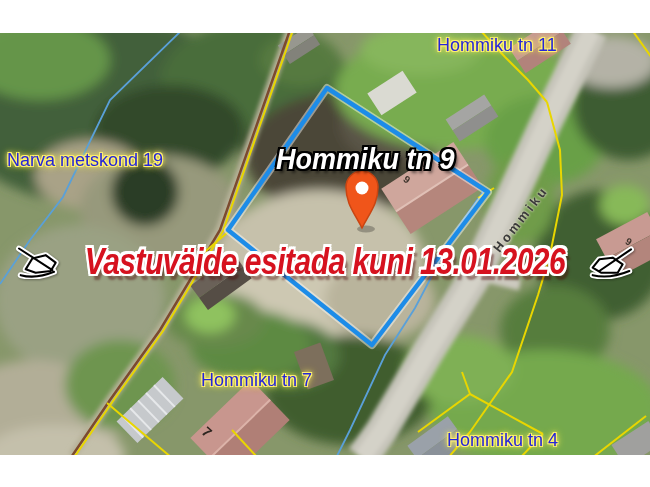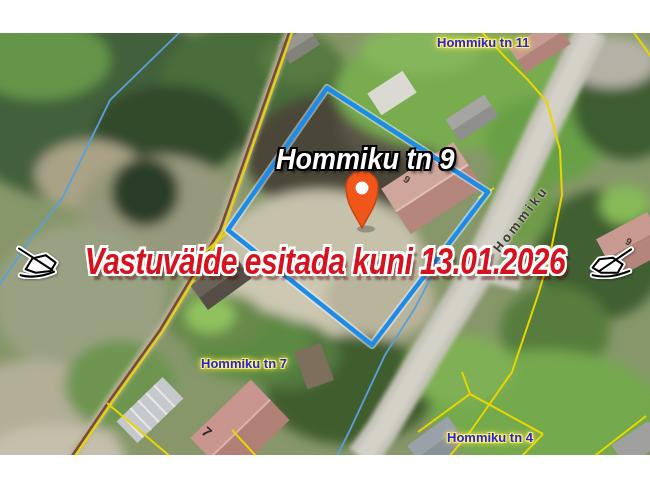--- a/index.html
+++ b/index.html
@@ -9,29 +9,29 @@
   }
   .map{
     position:absolute;left:0;top:33px;width:650px;height:422px;
     background:#87976a;overflow:hidden;
   }
   .map svg{display:block}
 
   
   .lbl{
     position:absolute;white-space:nowrap;
-    color:#2525d8;font-weight:bold;font-size:13px;
+    color:#2525d8;font-weight:normal;font-size:18px;
     text-shadow:
       -1px -1px 0 #fff170, 1px -1px 0 #fff170,
       -1px  1px 0 #fff170, 1px  1px 0 #fff170,
        0 0 4px #fff170, 0 0 6px #ffec55, 0 0 8px #ffec55;
   }
   .lbl-narva{left:7px;top:150px;}
   .lbl-tn11{left:437px;top:35px;}
-  .lbl-tn7{left:201px;top:356px;}
+  .lbl-tn7{left:201px;top:370px;}
   .lbl-tn4{left:447px;top:430px;text-align:right;}
 
   
   .street-name{
     position:absolute;left:496px;top:243px;white-space:nowrap;
     color:#3b3b3b;font-weight:bold;font-size:13px;letter-spacing:3px;
     transform-origin:0 50%;transform:rotate(-52deg);
     text-shadow:0 0 2px #ded9c8,0 0 3px #ded9c8;
   }
 
@@ -221,20 +221,21 @@
       </g>
 
       <g>
         <ellipse cx="366" cy="229" rx="9" ry="3.5" fill="rgba(0,0,0,0.25)"></ellipse>
         <path d="M362,228 C353,211 346,203 346,187 A16,16 0 1 1 378,187 C378,203 371,211 362,228 Z" fill="#f0551a" stroke="#c94512" stroke-width="1.5"></path>
         <circle cx="362" cy="188" r="6.5" fill="#ffffff"></circle>
       </g>
     </svg>
   </div>
 
+  <div class="lbl lbl-narva">Narva metskond 19</div>
   <div class="lbl lbl-tn11">Hommiku tn 11</div>
   <div class="lbl lbl-tn7">Hommiku tn 7</div>
   <div class="lbl lbl-tn4">Hommiku tn 4</div>
 
   <div class="street-name">Hommiku</div>
 
   <div class="hnum hnum-parcel">9</div>
   <div class="hnum hnum-7">7</div>
   <div class="hnum hnum-9r">9</div>
 

